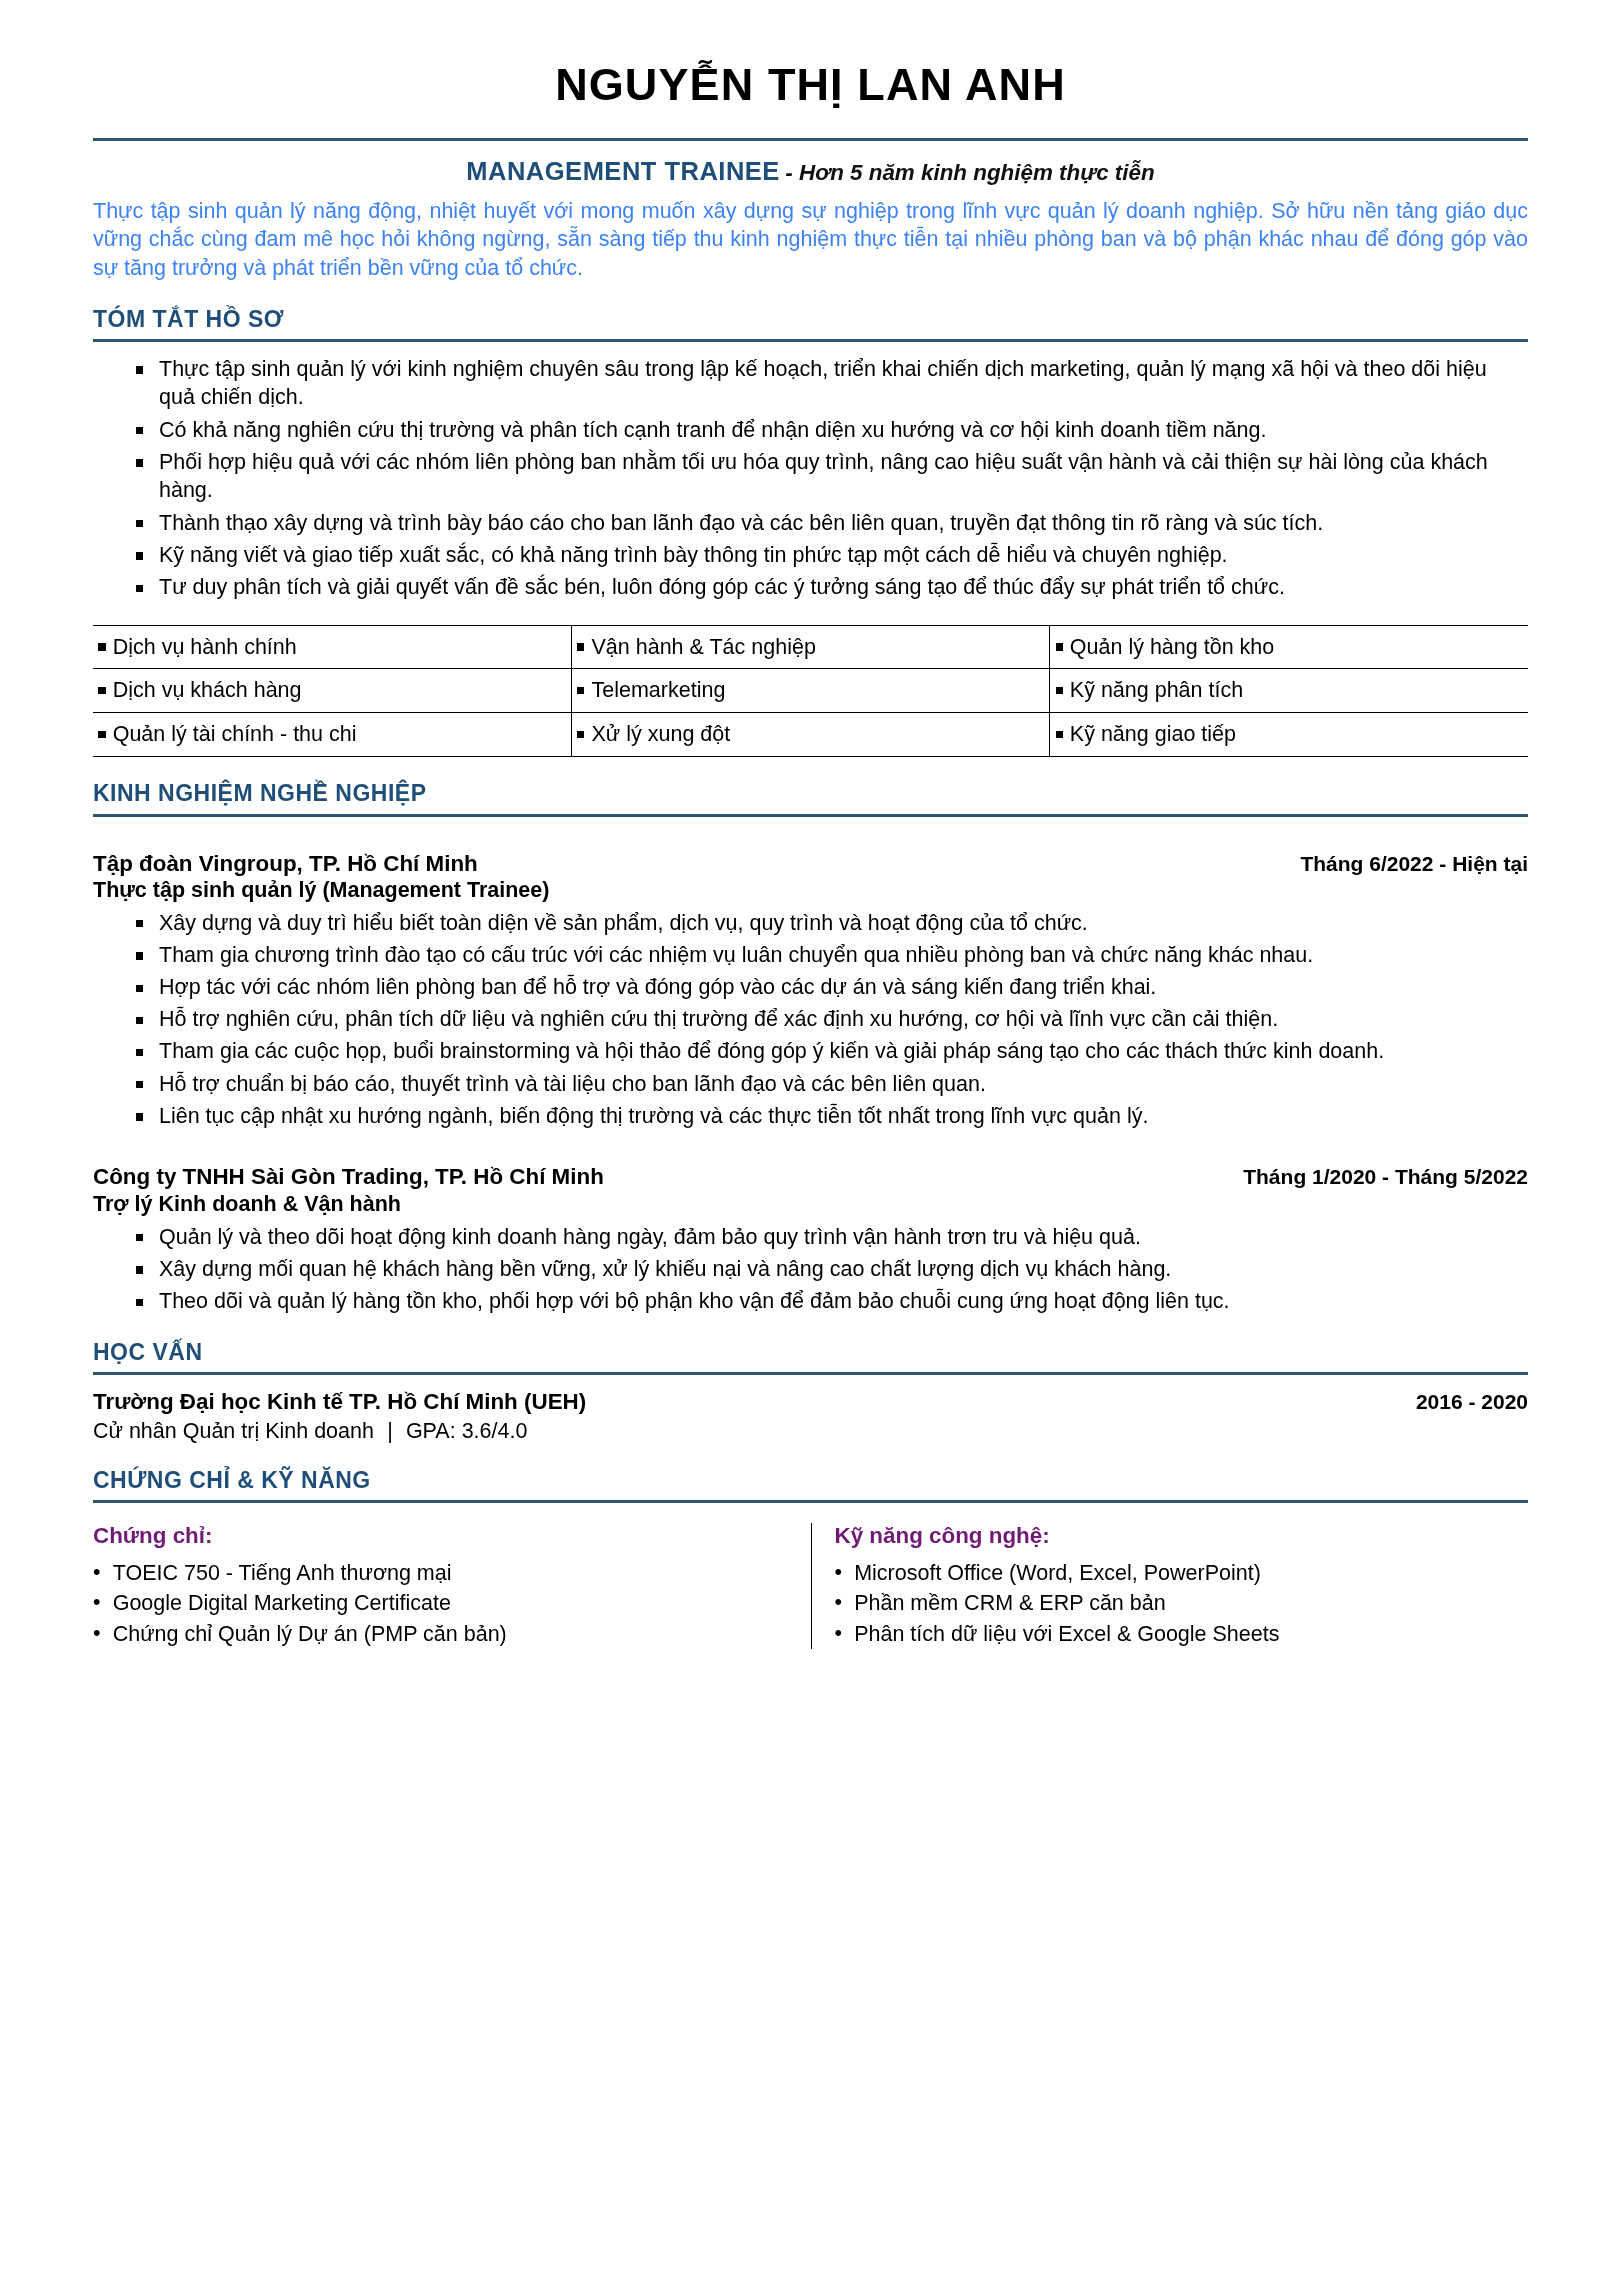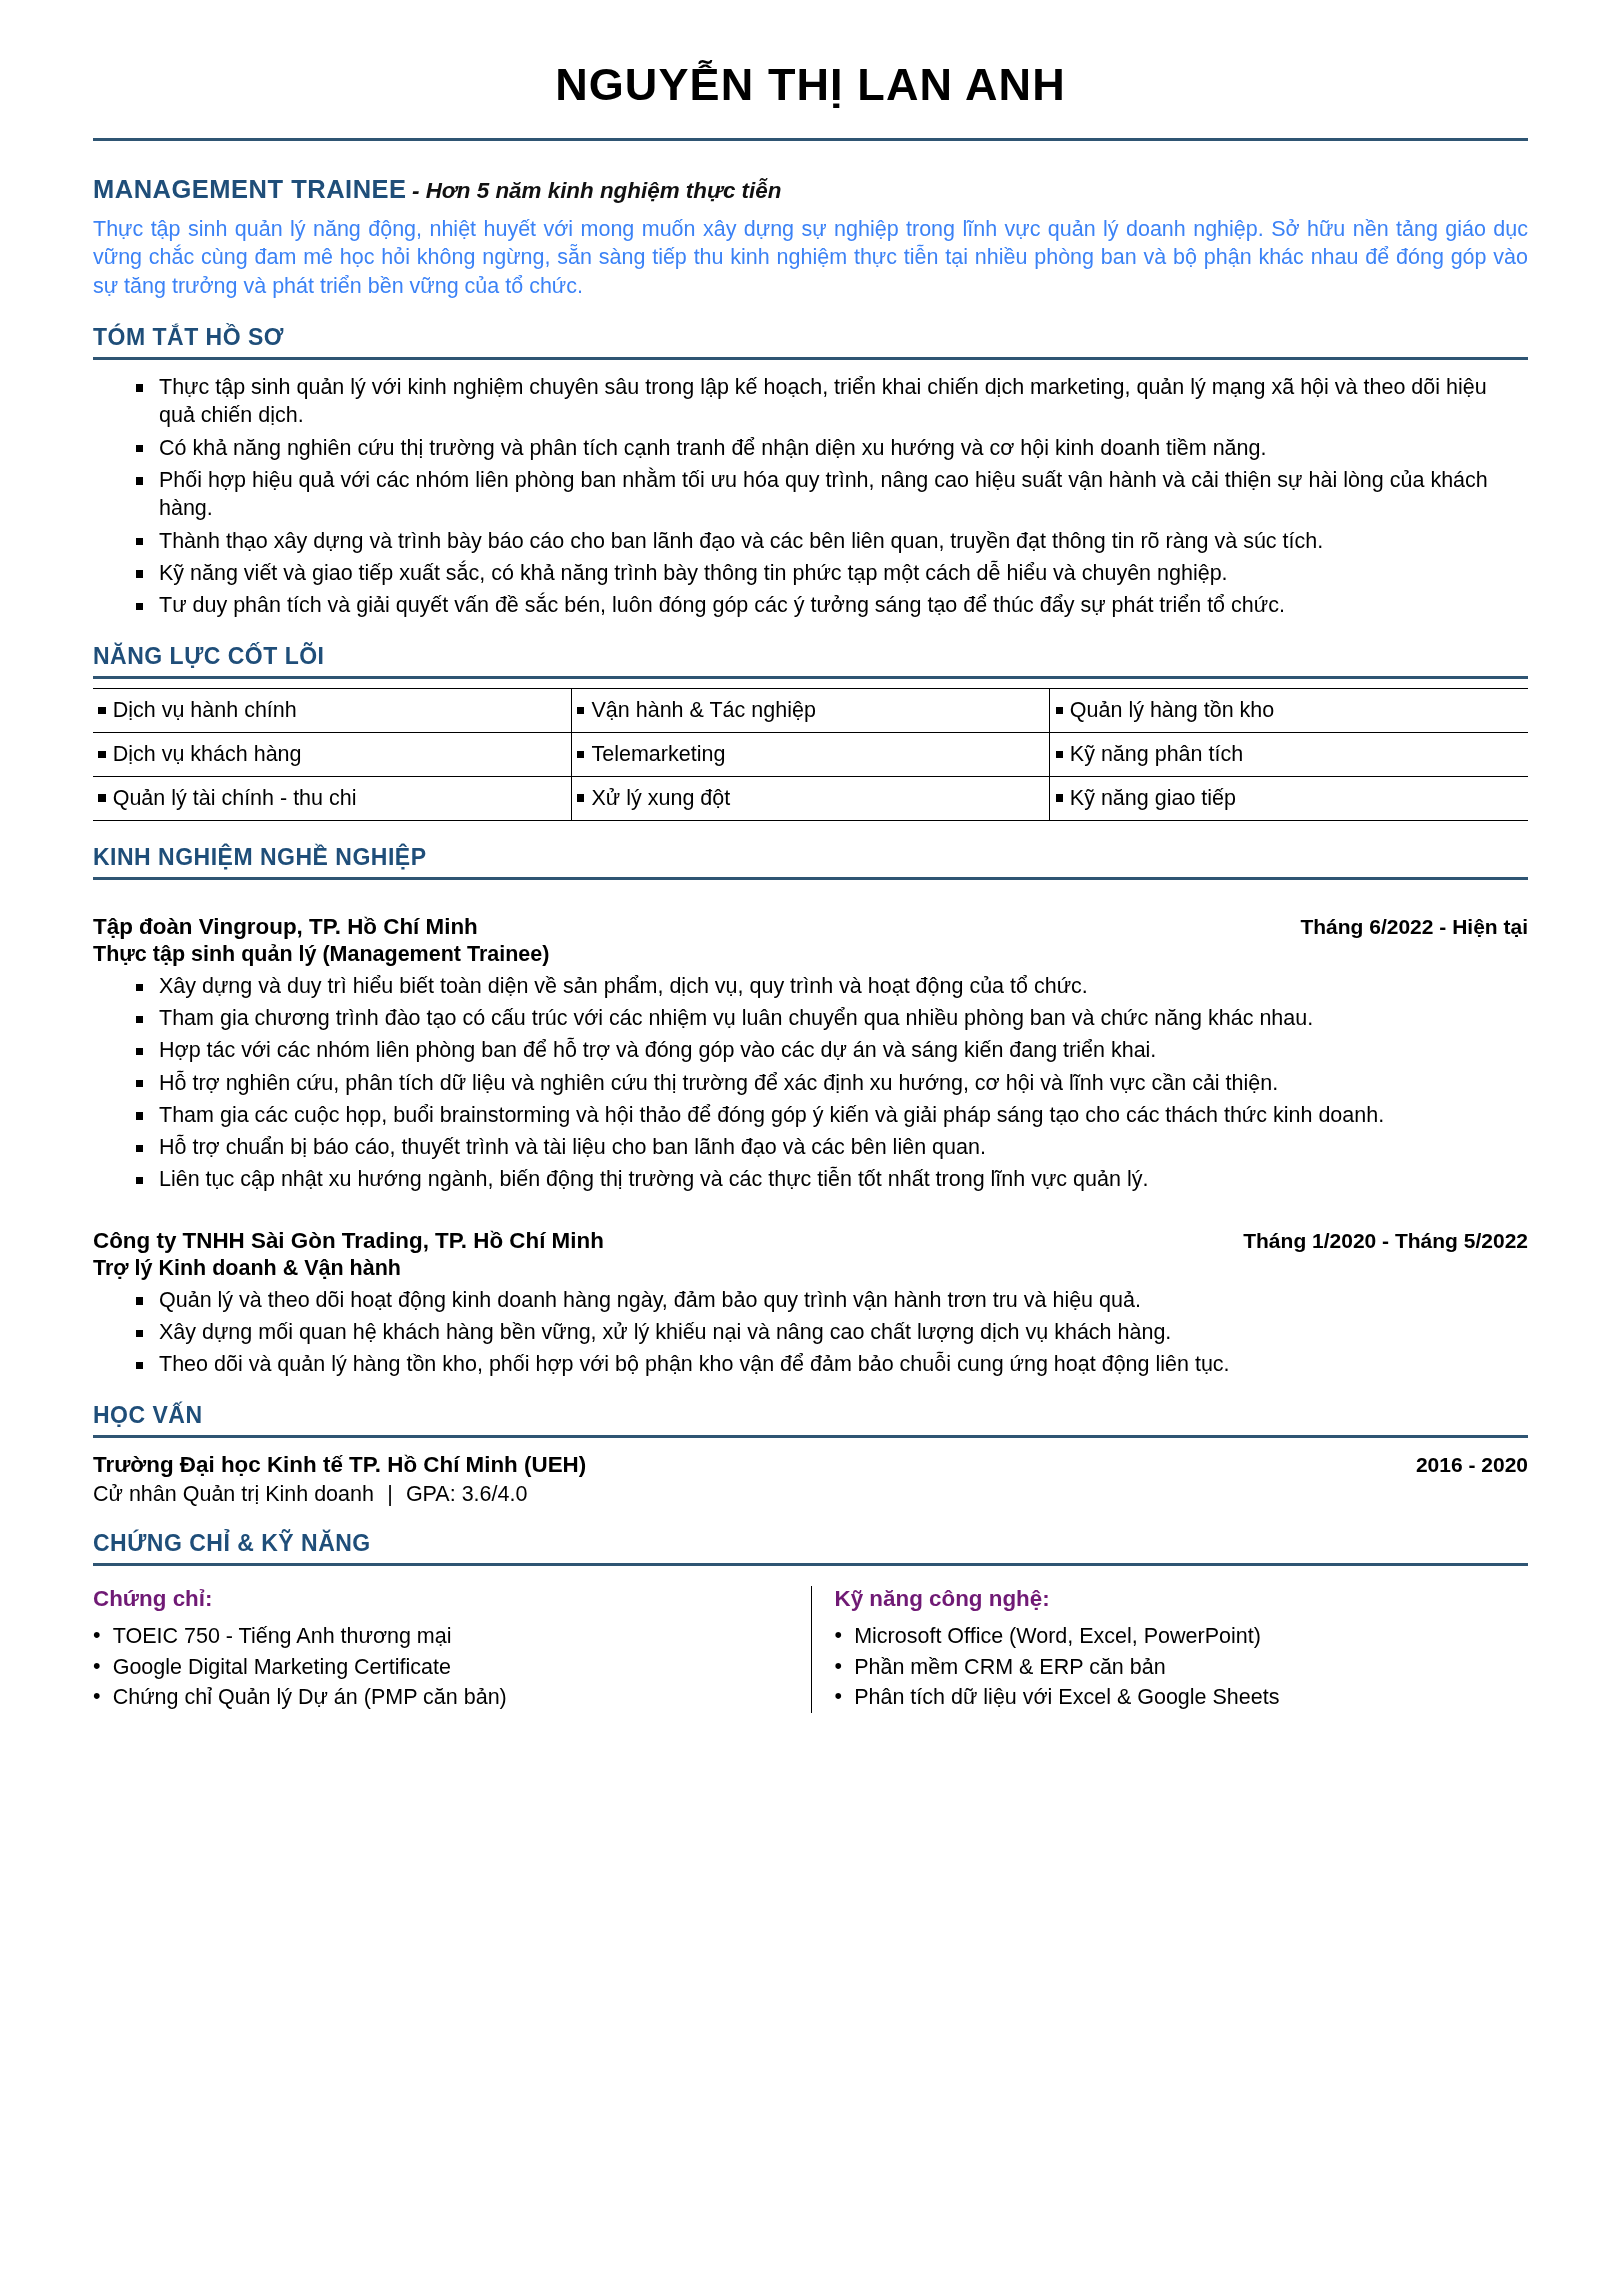--- a/index.html
+++ b/index.html
@@ -47,21 +47,22 @@
   .contact-line .sep {
     padding: 0 8px;
     color: #000000;
   }
   .link {
     color: #2E6DA4;
   }
 
   
   .role-block {
-    margin-top: 34px;
+    margin-top: 16px;
+    text-align: center;
   }
   .role-title {
     font-size: 25.5px;
     font-weight: bold;
     color: #1F4E79;
     letter-spacing: 0.5px;
   }
   .role-tagline {
     font-size: 22.4px;
     font-weight: bold;
@@ -259,21 +260,20 @@
       <li>Thực tập sinh quản lý với kinh nghiệm chuyên sâu trong lập kế hoạch, triển khai chiến dịch marketing, quản lý mạng xã hội và theo dõi hiệu quả chiến dịch.</li>
       <li>Có khả năng nghiên cứu thị trường và phân tích cạnh tranh để nhận diện xu hướng và cơ hội kinh doanh tiềm năng.</li>
       <li>Phối hợp hiệu quả với các nhóm liên phòng ban nhằm tối ưu hóa quy trình, nâng cao hiệu suất vận hành và cải thiện sự hài lòng của khách hàng.</li>
       <li>Thành thạo xây dựng và trình bày báo cáo cho ban lãnh đạo và các bên liên quan, truyền đạt thông tin rõ ràng và súc tích.</li>
       <li>Kỹ năng viết và giao tiếp xuất sắc, có khả năng trình bày thông tin phức tạp một cách dễ hiểu và chuyên nghiệp.</li>
       <li>Tư duy phân tích và giải quyết vấn đề sắc bén, luôn đóng góp các ý tưởng sáng tạo để thúc đẩy sự phát triển tổ chức.</li>
     </ul>
   </div>
 
   <div class="section">
-    <div class="section-title tight">NĂNG LỰC CỐT LÕI</div>
     <table class="comp-table">
       <tbody>
           <tr>
         <td>Dịch vụ hành chính</td>
         <td>Vận hành &amp; Tác nghiệp</td>
         <td>Quản lý hàng tồn kho</td>
       </tr>
       <tr>
         <td>Dịch vụ khách hàng</td>
         <td>Telemarketing</td>

